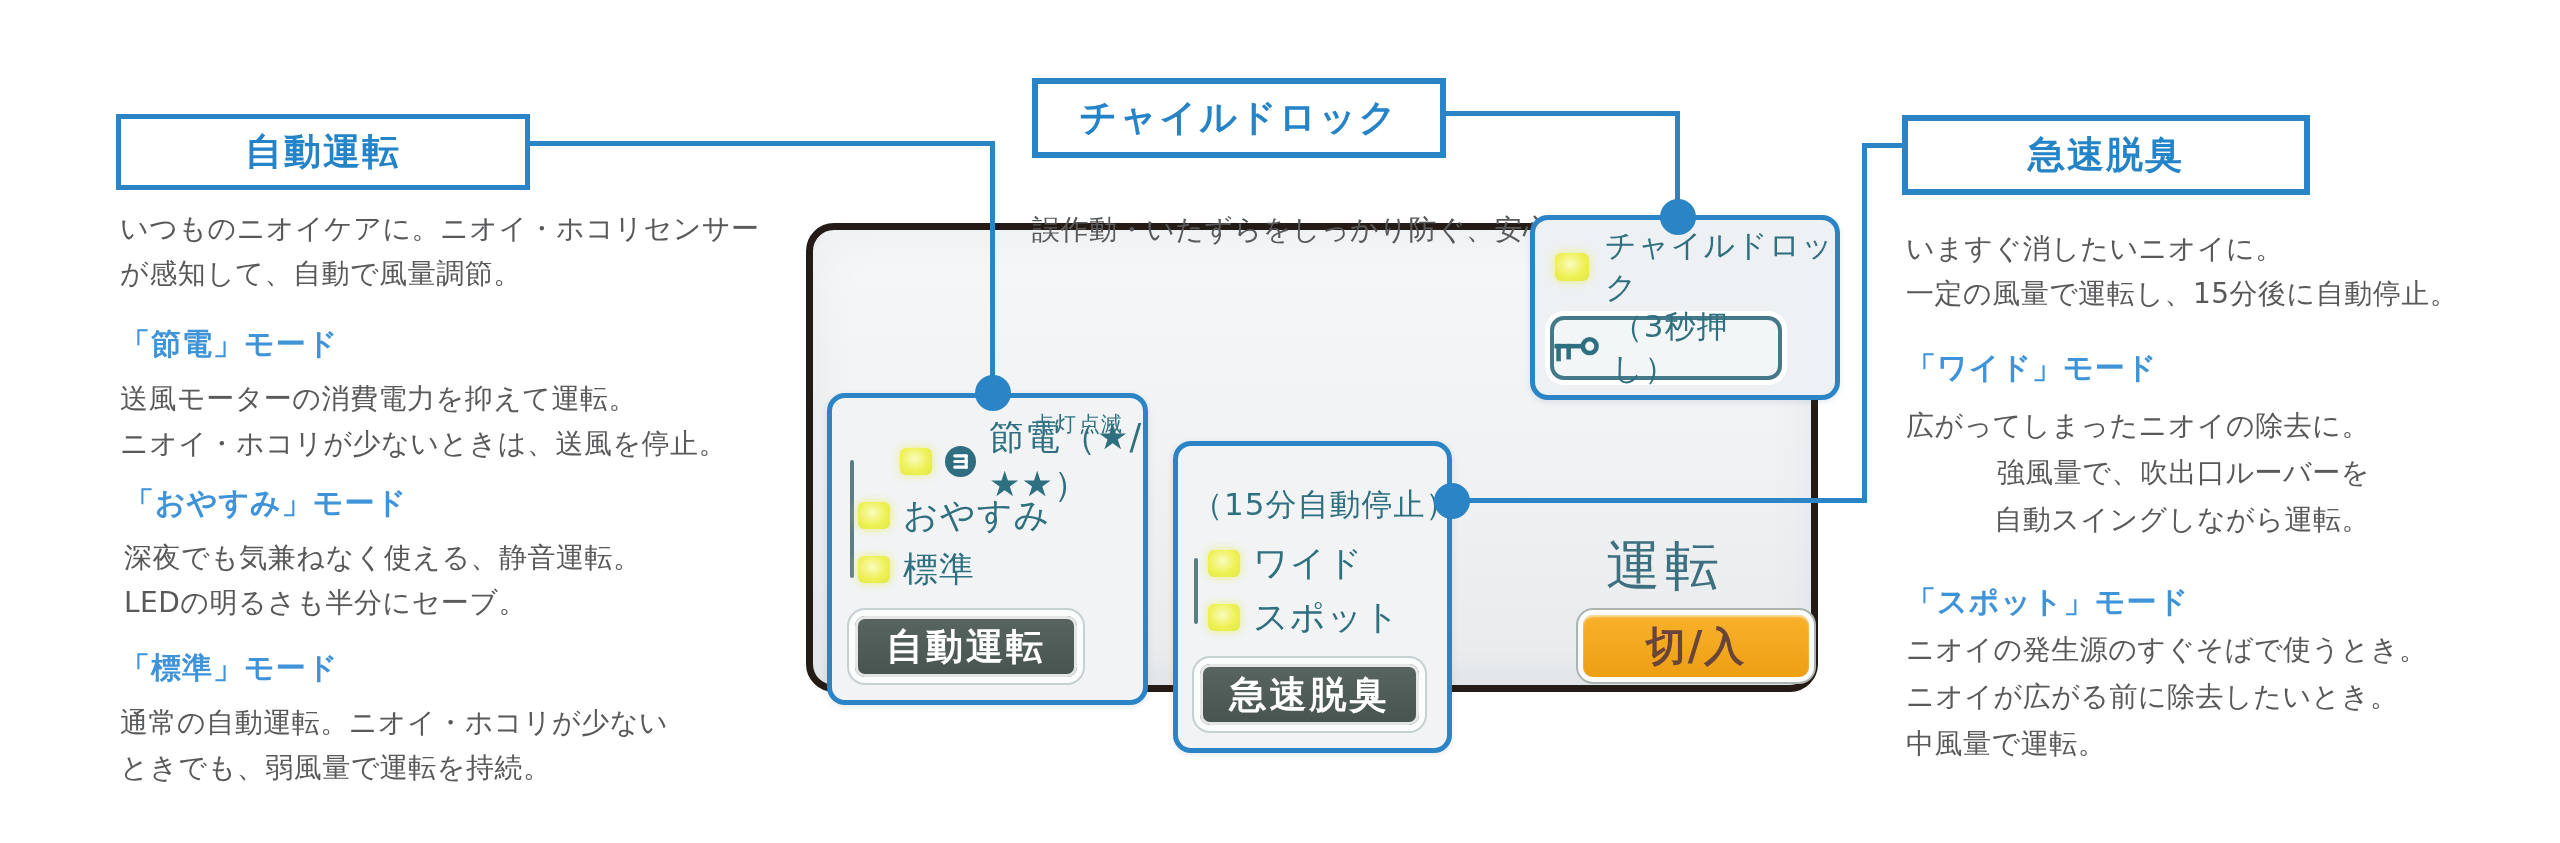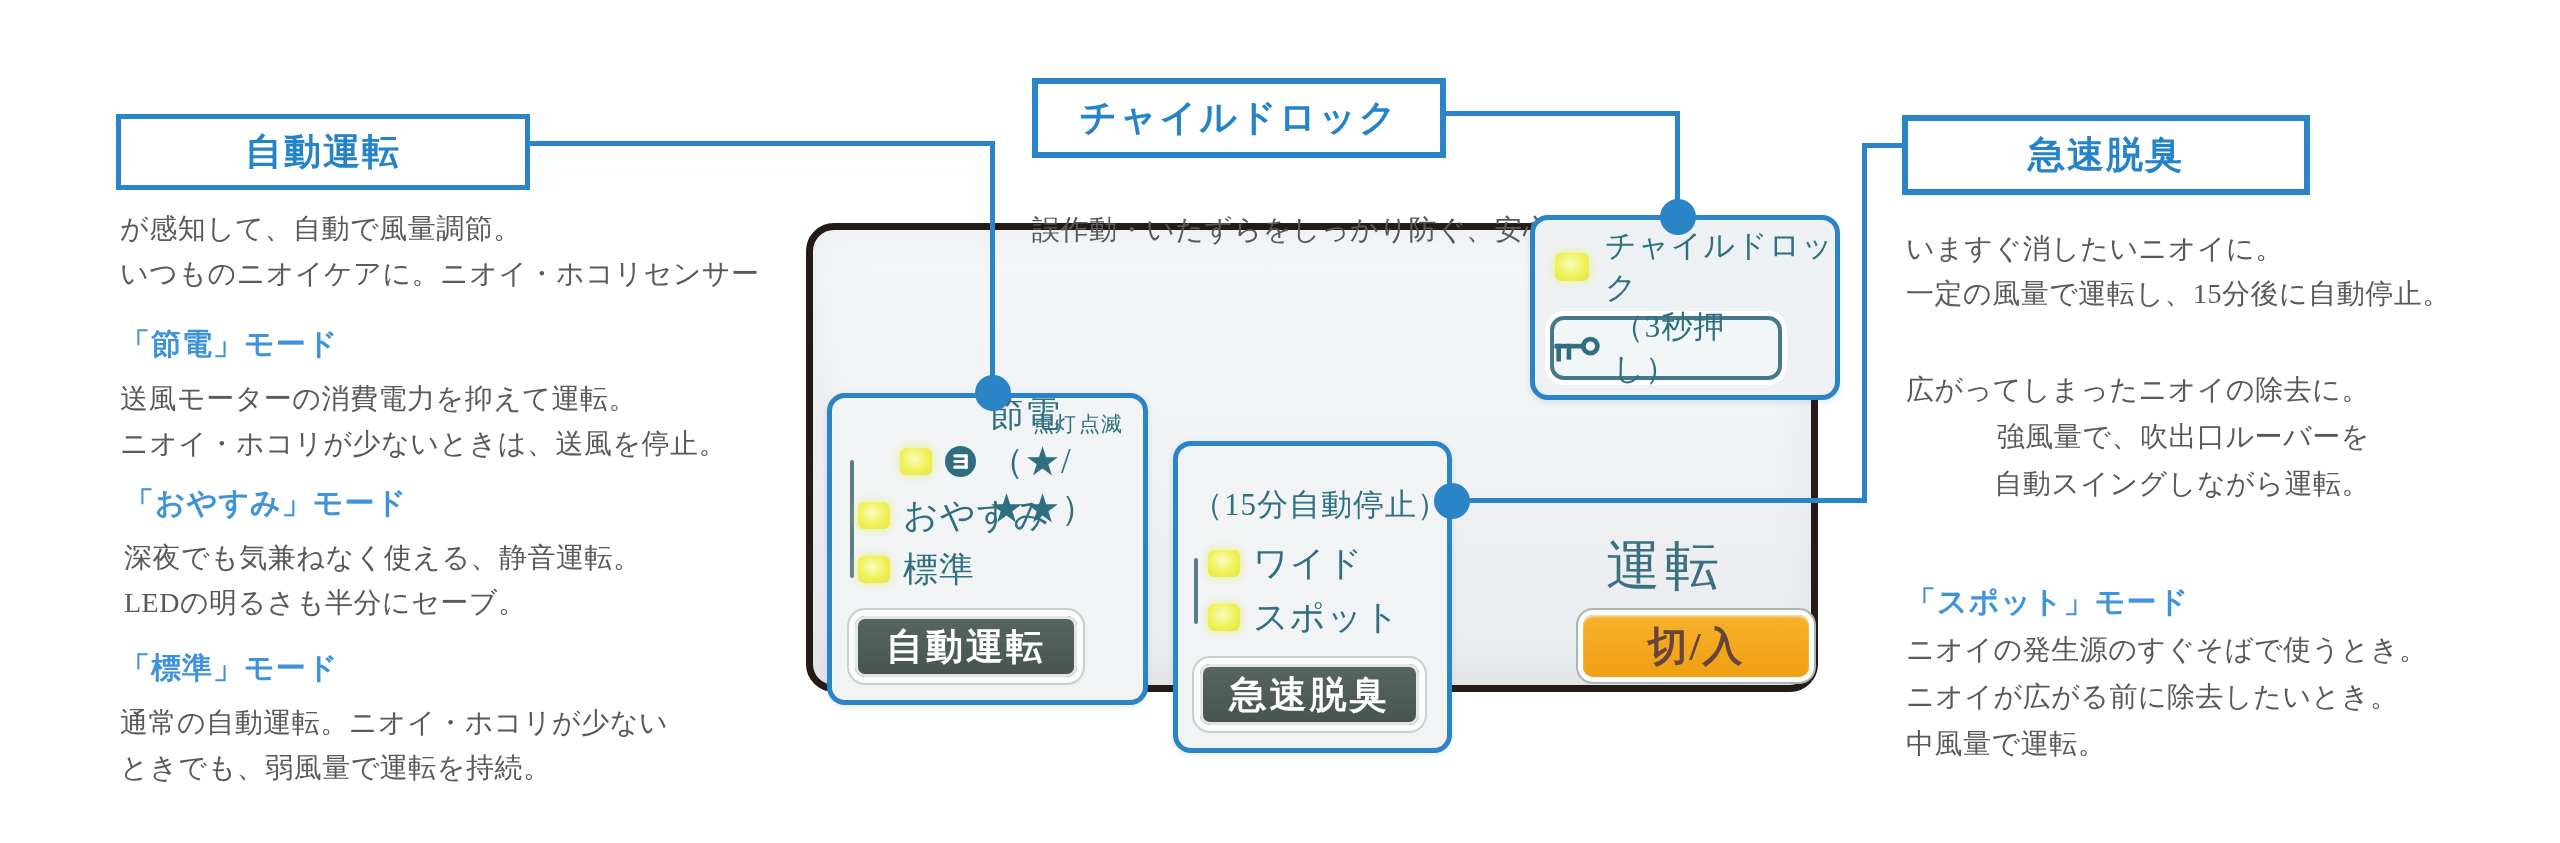--- a/index.html
+++ b/index.html
@@ -1,21 +1,21 @@
 <!DOCTYPE html>
 <html><head>
 <meta charset="utf-8">
 <style>
   :root{
     --blue:#2a84c6; --hblue:#3f93d8; --gray:#58595b; --teal:#2e6f80;
     --panelborder:#241b16; --btndark:#4d5a56; --orange:#f3a51e;
   }
   *{margin:0;padding:0;box-sizing:border-box;}
   body{background:#ffffff;font-family:"DejaVu Sans","Liberation Sans",sans-serif;}
-  #canvas{position:relative;width:2452px;height:843px;background:#ffffff;overflow:hidden;font-family:Liberation Serif, serif;}
+  #canvas{position:relative;width:2452px;height:843px;background:#ffffff;overflow:hidden;}
   .abs{position:absolute;white-space:nowrap;}
 
   
   .callout{border:5px solid var(--blue);background:#fff;z-index:7;display:flex;align-items:center;justify-content:center;}
   .callout .t{color:#2583c8;font-weight:bold;font-size:37px;letter-spacing:2px;}
 
   
   .desc{color:var(--gray);font-size:28px;line-height:45px;letter-spacing:.5px;z-index:2;}
   .modeblock{z-index:2;}
   .modeblock h3{color:var(--hblue);font-size:30px;font-weight:bold;line-height:36px;letter-spacing:1px;white-space:nowrap;}
@@ -71,22 +71,22 @@
   <div class="line" style="left:1862px;top:143px;width:5px;height:360px;"></div>
   <div class="line" style="left:1452px;top:498px;width:415px;height:5px;"></div>
   <div class="dot" style="left:975px;top:375px;"></div>
   <div class="dot" style="left:1660px;top:199px;"></div>
   <div class="dot" style="left:1434px;top:483px;"></div>
 
   <div class="callout abs" style="left:116px;top:114px;width:414px;height:76px;">
     <span class="t">自動運転</span>
   </div>
   <div class="desc abs" style="left:120px;top:206px;">
+    <div>いつものニオイケアに。ニオイ・ホコリセンサー</div>
     <div>が感知して、自動で風量調節。</div>
-    <div>いつものニオイケアに。ニオイ・ホコリセンサー</div>
   </div>
 
   <div class="modeblock abs" style="left:120px;top:326px;">
     <h3>「節電」モード</h3>
     <p><span>送風モーターの消費電力を抑えて運転。</span><br><span>ニオイ・ホコリが少ないときは、送風を停止。</span></p>
   </div>
   <div class="modeblock abs" style="left:124px;top:485px;">
     <h3>「おやすみ」モード</h3>
     <p><span>深夜でも気兼ねなく使える、静音運転。</span><br><span>LEDの明るさも半分にセーブ。</span></p>
   </div>
@@ -102,20 +102,21 @@
 
   <div class="callout abs" style="left:1902px;top:115px;width:408px;height:80px;border-width:6px;">
     <span class="t">急速脱臭</span>
   </div>
   <div class="desc abs" style="left:1906px;top:226px;">
     <div>いますぐ消したいニオイに。</div>
     <div>一定の風量で運転し、15分後に自動停止。</div>
   </div>
 
   <div class="modeblock abs" style="left:1906px;top:350px;">
+    <h3>「ワイド」モード</h3>
     <p style="line-height:47px;margin-top:16px;text-align:right;"><span>広がってしまったニオイの除去に。</span><br><span>強風量で、吹出口ルーバーを</span><br><span>自動スイングしながら運転。</span></p>
   </div>
   <div class="modeblock abs" style="left:1906px;top:584px;">
     <h3>「スポット」モード</h3>
     <p style="line-height:47px;margin-top:6px;"><span>ニオイの発生源のすぐそばで使うとき。</span><br><span>ニオイが広がる前に除去したいとき。</span><br><span>中風量で運転。</span></p>
   </div>
 
   <div id="panel"></div>
 
   <div id="power-label">運転</div>

